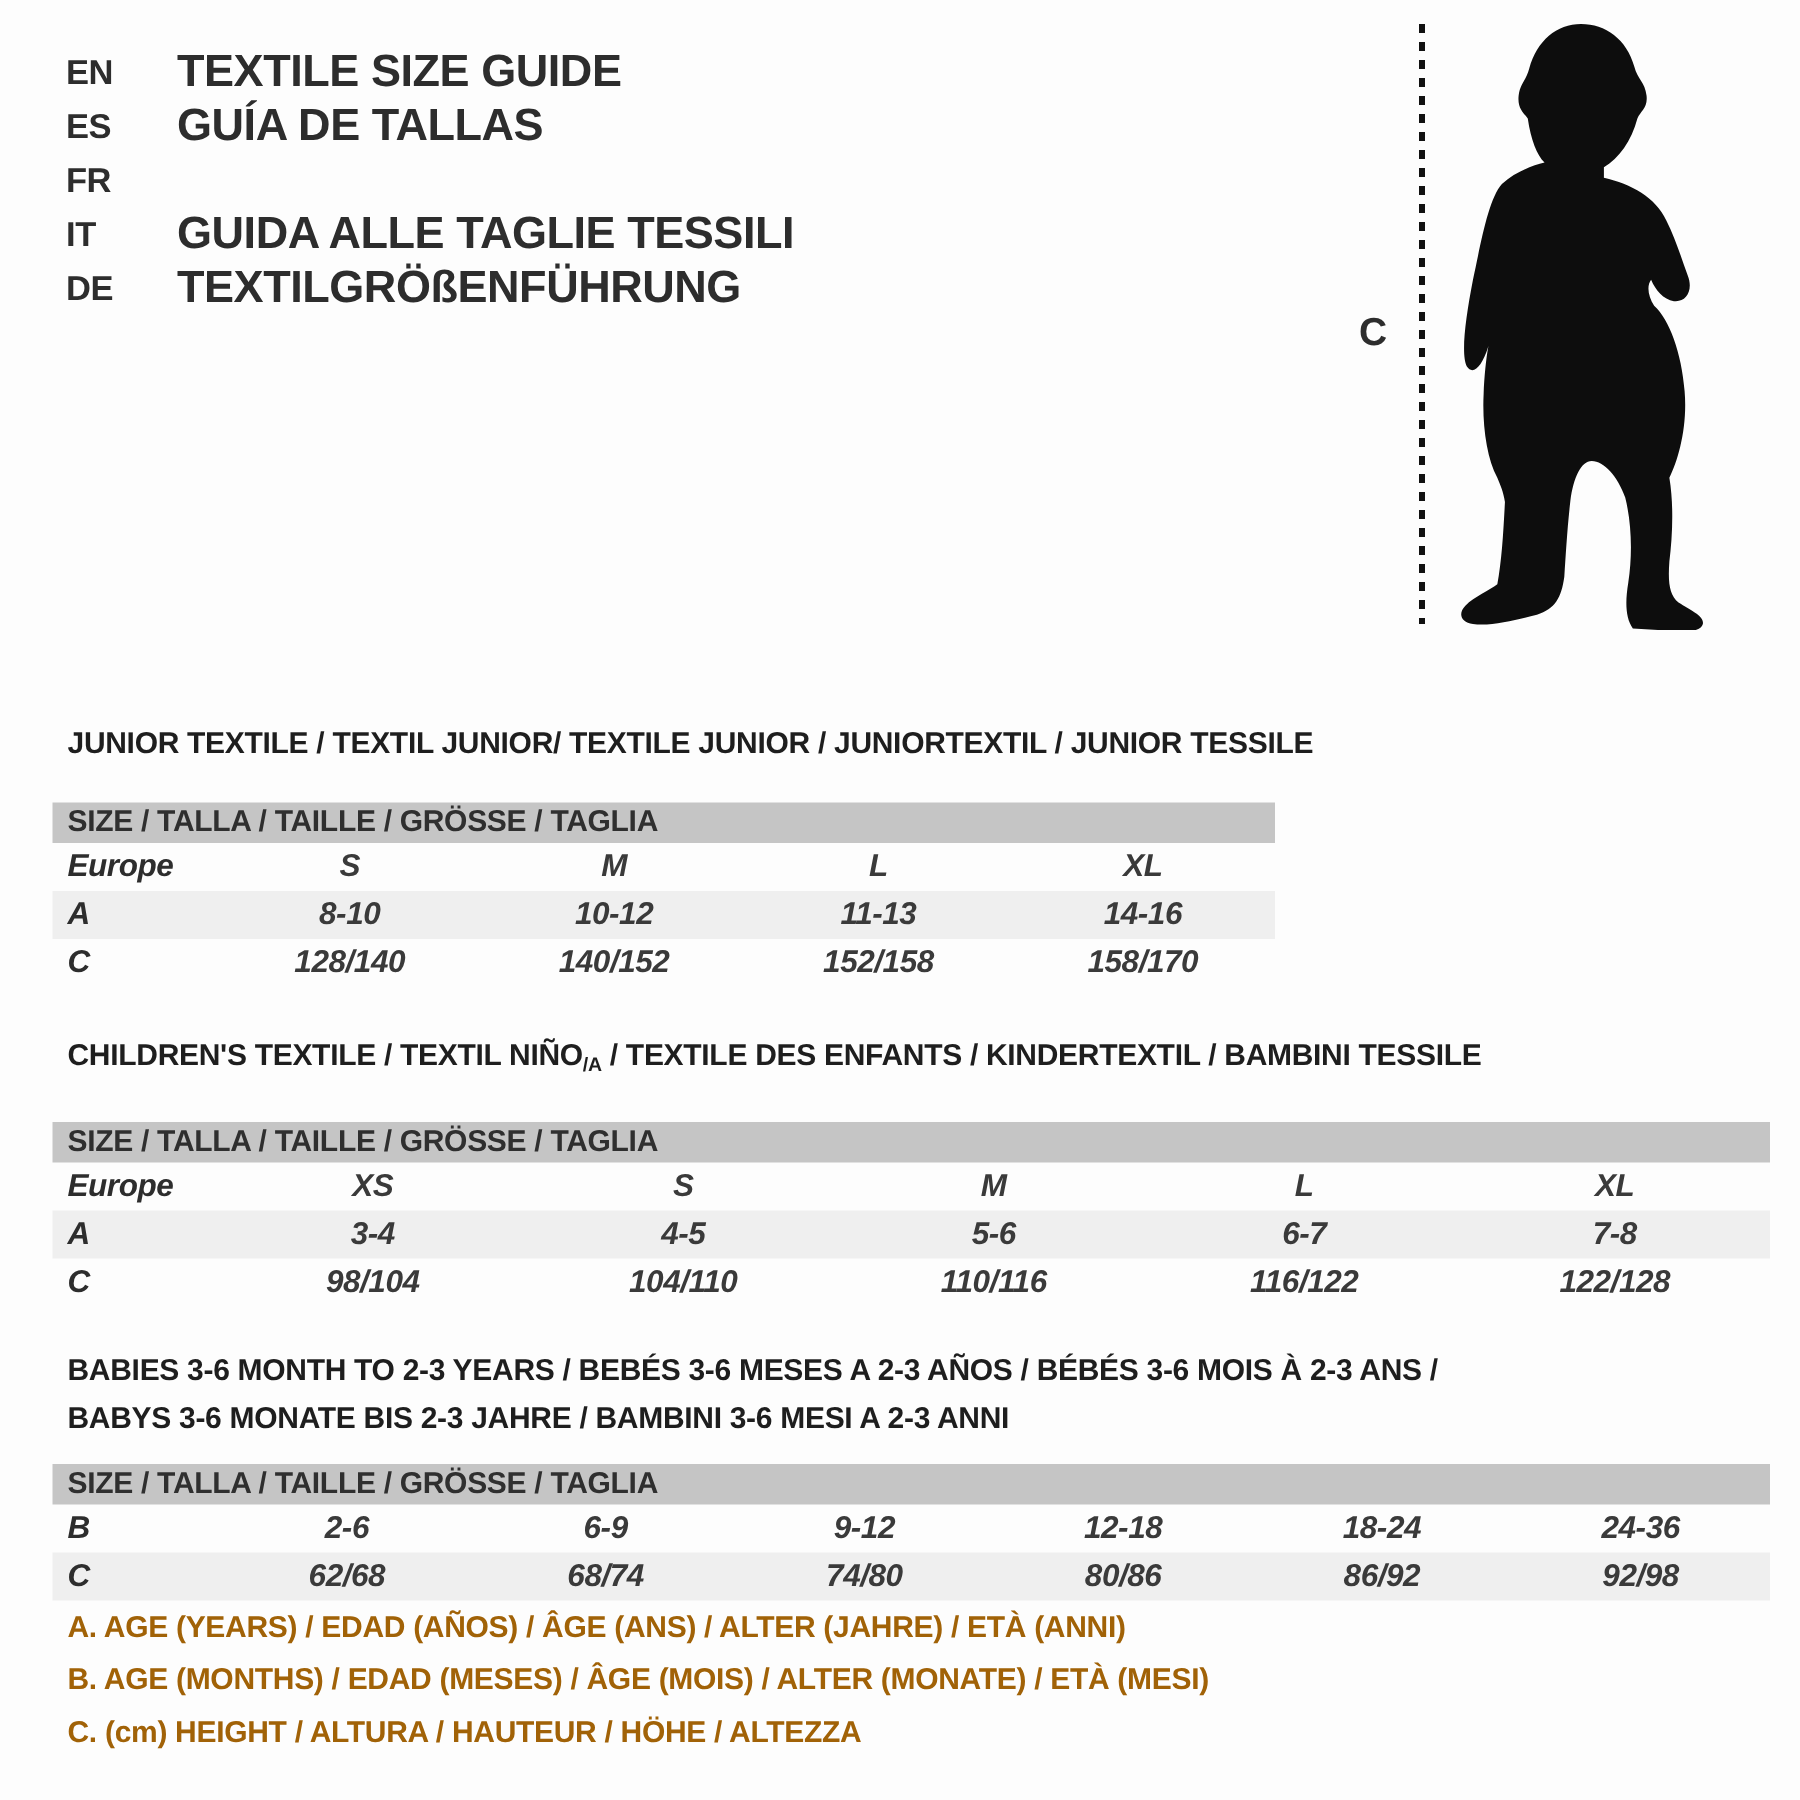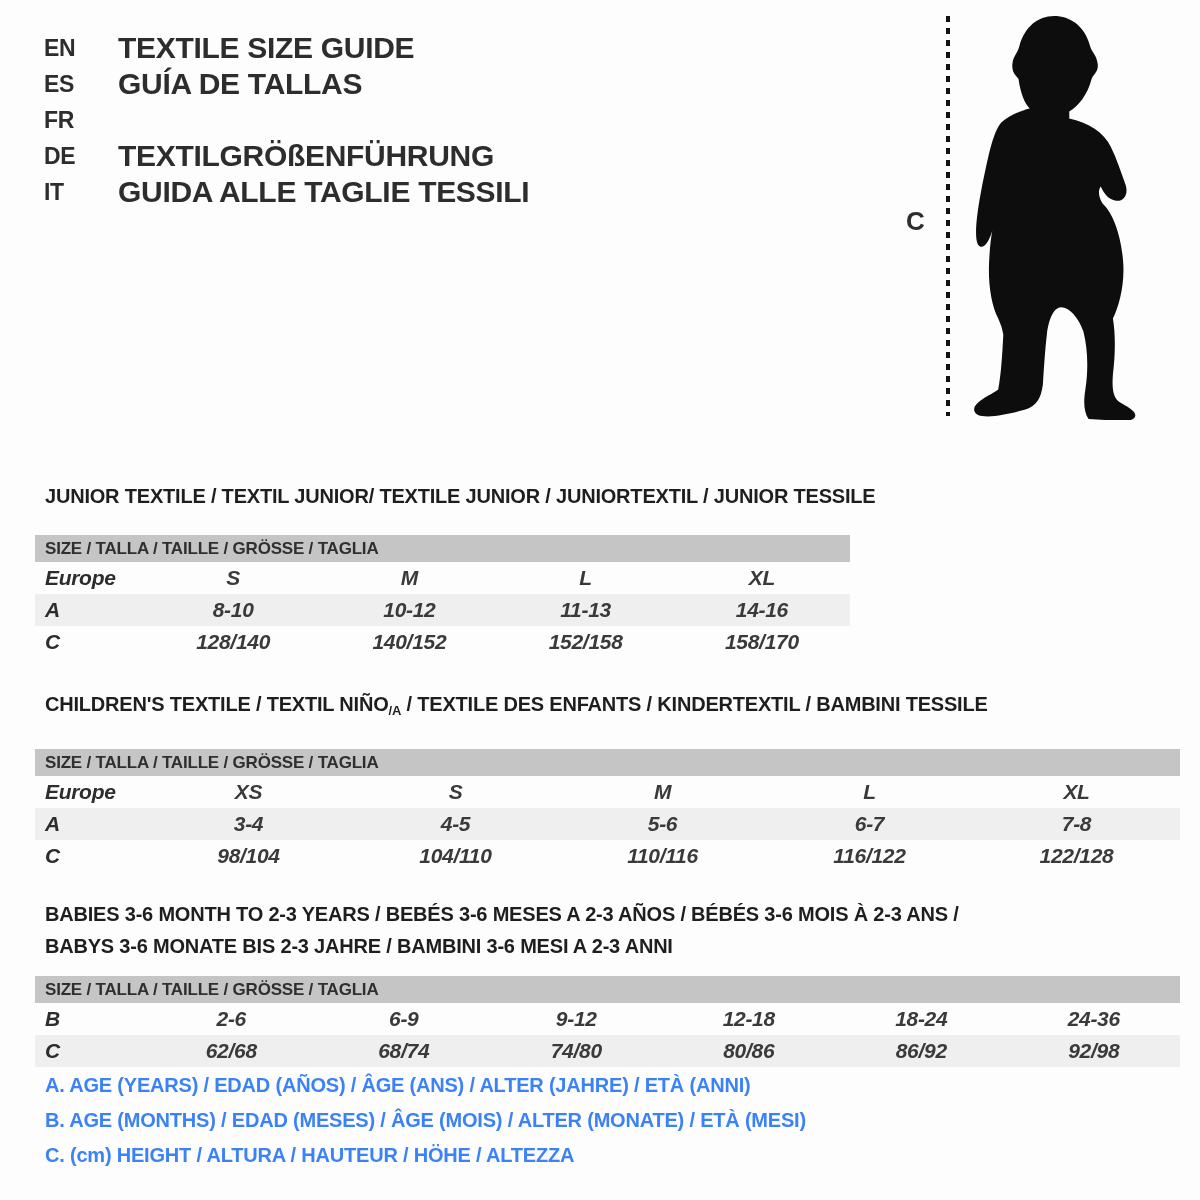--- a/index.html
+++ b/index.html
@@ -33,53 +33,53 @@
   .sec-heading{
     font-size:20px;font-weight:700;letter-spacing:-0.2px;
     padding-left:10px;line-height:24px;color:#1e1e1e;white-space:nowrap;
   }
   .sec1 .sec-heading{margin-bottom:27px;}
   .sec2 .sec-heading{margin-bottom:26px;}
   .sec3 .sec-heading{line-height:32px;margin-bottom:14px;}
   .sub-a{font-size:13px;vertical-align:-4px;font-weight:700;}
   .size-bar{
     height:27px;line-height:27px;background:#c5c5c5;color:#2f2f2f;
-    font-size:17px;font-weight:700;letter-spacing:-0.2px;padding-left:10px;
+    font-size:20px;font-weight:700;letter-spacing:-0.2px;padding-left:10px;
   }
   .trow{display:flex;height:32px;line-height:32px;font-weight:700;font-size:21px;letter-spacing:-0.3px;font-style:italic;}
   .trow.shaded{background:#efefef;}
   .tlabel{width:110px;padding-left:10px;box-sizing:border-box;color:#2d2d2d;}
   .tcell{flex:1;text-align:center;color:#3a3a3a;}
 
   
   .legend{left:45px;top:1068px;}
-  .legend-line{font-size:20px;font-weight:700;letter-spacing:-0.2px;line-height:35px;color:#3b82f6;white-space:nowrap;}
+  .legend-line{font-size:20px;font-weight:700;letter-spacing:-0.2px;line-height:35px;color:#a16207;white-space:nowrap;}
 </style>
 </head>
 <body>
 
 <div class="abs lang-block">
   <div class="lang-row">
     <span class="lang-code">EN</span>
     <span class="lang-title">TEXTILE SIZE GUIDE</span>
   </div>
   <div class="lang-row">
     <span class="lang-code">ES</span>
     <span class="lang-title">GUÍA DE TALLAS</span>
   </div>
   <div class="lang-row">
     <span class="lang-code">FR</span>
   </div>
   <div class="lang-row">
+    <span class="lang-code">IT</span>
+    <span class="lang-title">GUIDA ALLE TAGLIE TESSILI</span>
+  </div>
+  <div class="lang-row">
     <span class="lang-code">DE</span>
     <span class="lang-title">TEXTILGRÖßENFÜHRUNG</span>
-  </div>
-  <div class="lang-row">
-    <span class="lang-code">IT</span>
-    <span class="lang-title">GUIDA ALLE TAGLIE TESSILI</span>
   </div>
 </div>
 
 <div class="abs dash-line"></div>
 <div class="abs measure-label">C</div>
 <svg class="abs toddler-svg" width="182" height="406" viewBox="0 0 170 400" preserveAspectRatio="xMidYMax meet">
   <path fill="#0d0d0d" d="
     M88,2
     C104,2 118,12 123,30
     C125,38 130,40 131,49

